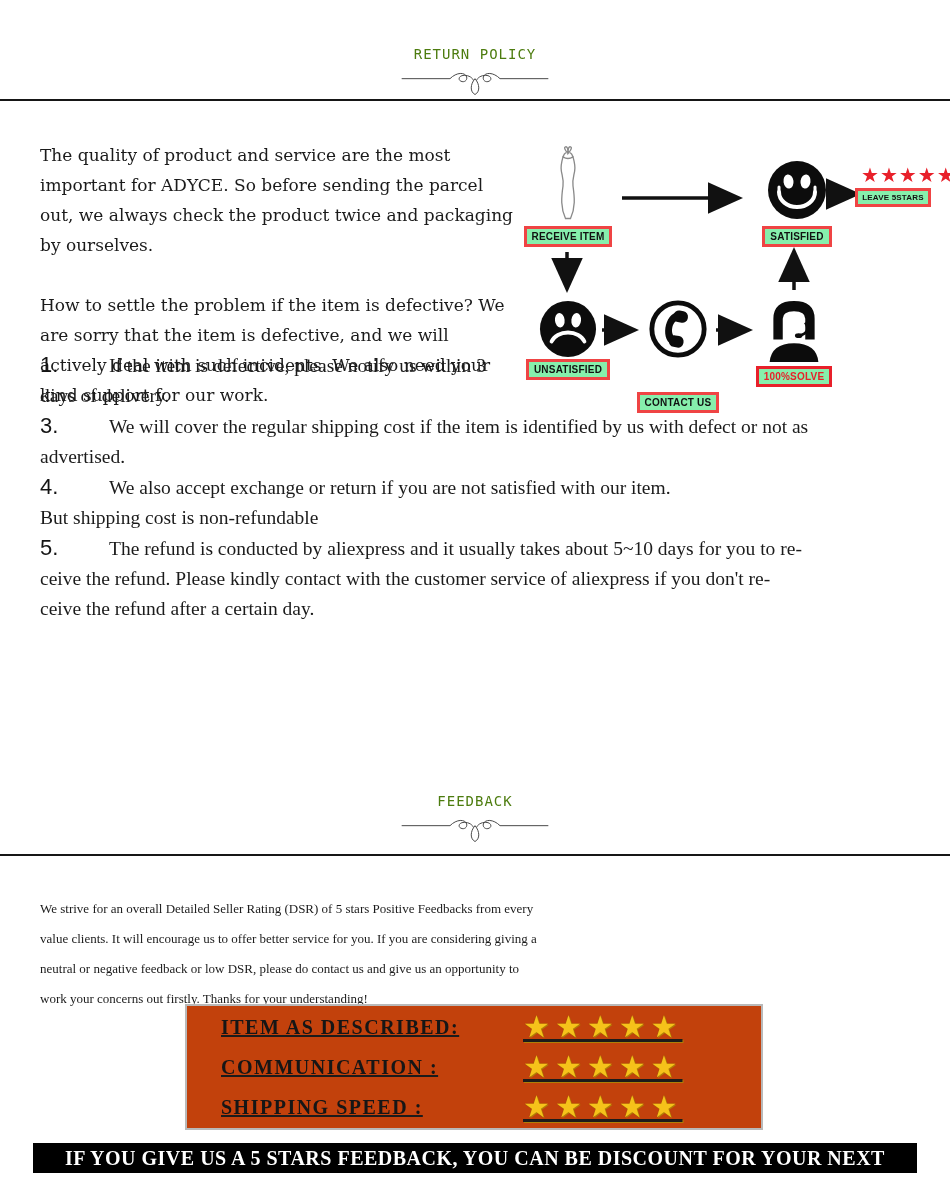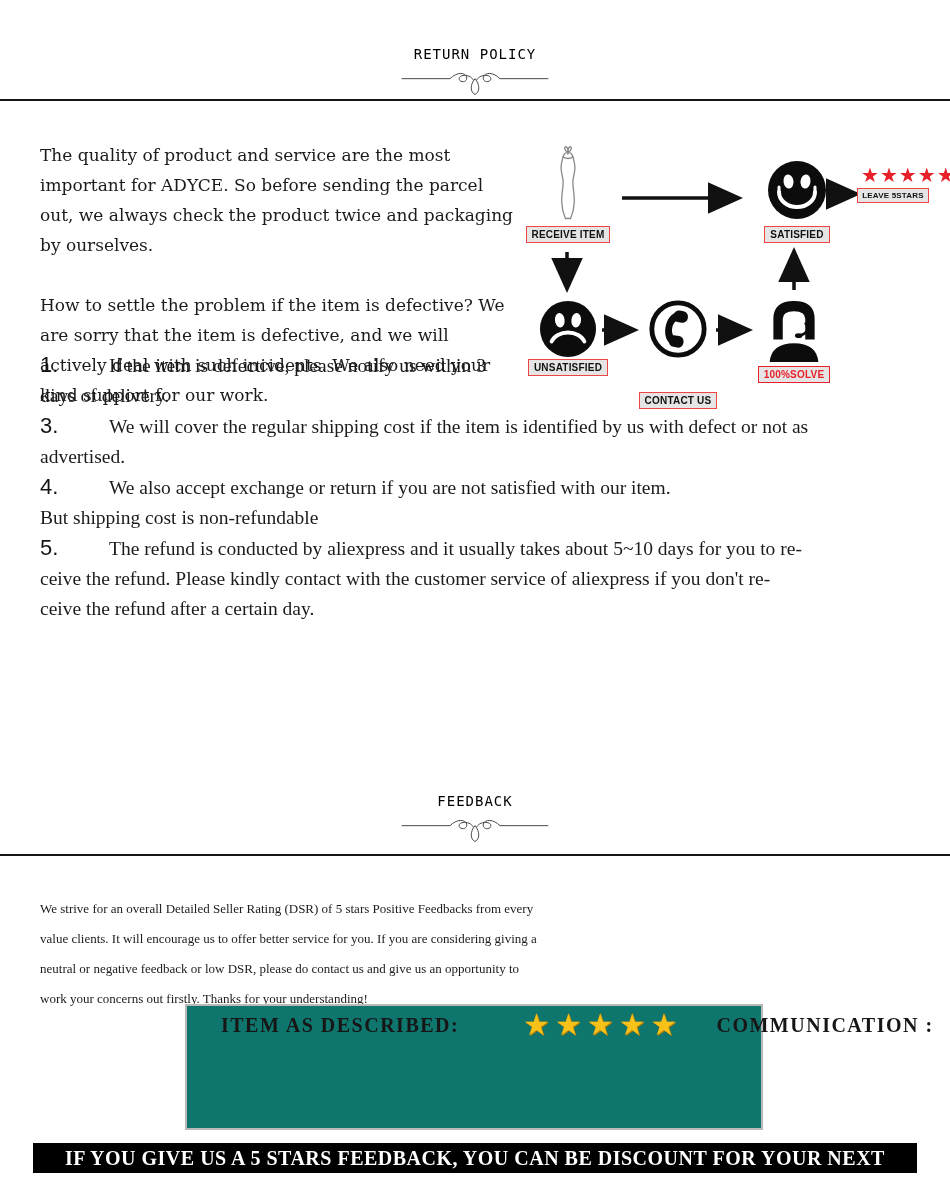--- a/index.html
+++ b/index.html
@@ -1,45 +1,45 @@
 <!DOCTYPE html>
 <html><head>
 <meta charset="utf-8">
 <style>
   html,body{margin:0;padding:0;background:#fff;}
   .page{position:relative;width:950px;height:1183px;background:#fff;overflow:hidden;
         font-family:"Liberation Serif",serif;color:#1b1b1b;}
   .sec-title{position:absolute;left:0;width:100%;text-align:center;
-             font-family:"DejaVu Sans Mono",monospace;font-size:14px;letter-spacing:1px;color:#000000;}
+             font-family:"DejaVu Sans Mono",monospace;font-size:14px;letter-spacing:1px;color:#4d7c0f;}
   .flourish{position:absolute;left:50%;transform:translateX(-50%);}
   .hr{position:absolute;left:0;width:950px;height:2px;background:#161616;}
   .intro{position:absolute;left:40px;top:110px;width:520px;
          font-family:"DejaVu Serif",serif;font-size:17px;line-height:30px;white-space:pre-line;}
   .policy-list{position:absolute;left:40px;top:350px;width:908px;
                font-size:19.5px;line-height:30px;}
   .policy-item .num{display:inline-block;width:44px;font-family:"Liberation Sans",sans-serif;
                     font-size:22px;color:#141414;}
   .policy-item .txt{white-space:pre-line;margin-left:25px;}
   .fb-para{position:absolute;left:40px;top:894px;width:908px;
            font-size:13px;line-height:30px;white-space:pre-line;}
   
   .flowchart{position:absolute;left:528px;top:142px;width:420px;height:252px;}
   .fc-arrows{position:absolute;left:0;top:0;pointer-events:none;}
   .fc-node{position:absolute;display:flex;flex-direction:column;align-items:center;}
   .fc-label{font-family:"Liberation Sans",sans-serif;font-weight:bold;font-size:10px;
-            letter-spacing:.2px;color:#111;background:#e5e5e5;border:1px solid #ef4444;
+            letter-spacing:.2px;color:#111;background:#86efac;border:3px solid #ef4444;
             padding:2px 5px;white-space:nowrap;}
   .fc-label.red{color:#e8202a;border-color:#e8202a;}
   .fc-label.small{font-size:8px;padding:2px 4px;}
   .stars-red{width:64px;text-align:center;font-family:"DejaVu Sans",sans-serif;
              font-size:20px;line-height:19px;letter-spacing:1px;color:#e8202a;}
   
   .ratings-box{position:absolute;left:185px;top:1004px;width:578px;height:126px;
-               border:2px solid #b9b9b9;background:#0f766e;box-sizing:border-box;
-               display:flex;flex-direction:row;justify-content:space-evenly;}
+               border:2px solid #b9b9b9;background:#c2410c;box-sizing:border-box;
+               display:flex;flex-direction:column;justify-content:space-evenly;text-decoration:underline;}
   .rating-row{display:flex;align-items:center;padding-left:34px;height:38px;}
   .rating-label{width:302px;font-weight:bold;font-size:20px;letter-spacing:1.5px;color:#161616;}
   .stars-gold{font-family:"DejaVu Sans",sans-serif;font-size:30px;line-height:30px;
               letter-spacing:5px;color:#f6c21a;
               text-shadow:1px 1px 0 #b07f06,0 0 1px #8a6400;}
   .banner{position:absolute;left:33px;top:1143px;width:884px;height:30px;background:#000;
           color:#fff;font-weight:bold;font-size:20px;line-height:30px;text-align:center;
           letter-spacing:.5px;}
   .icon{display:block;}
 </style>

